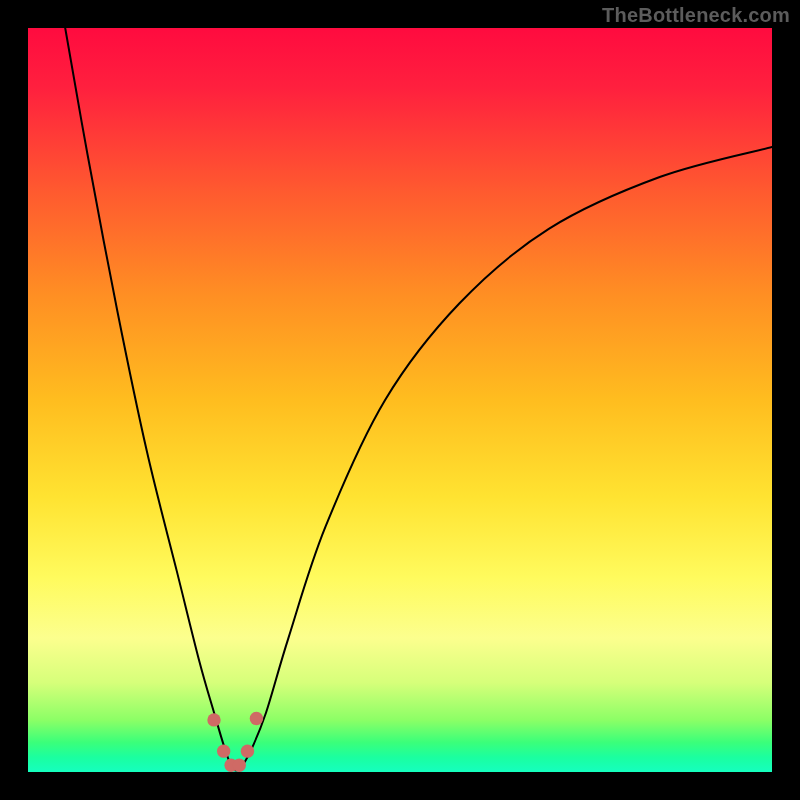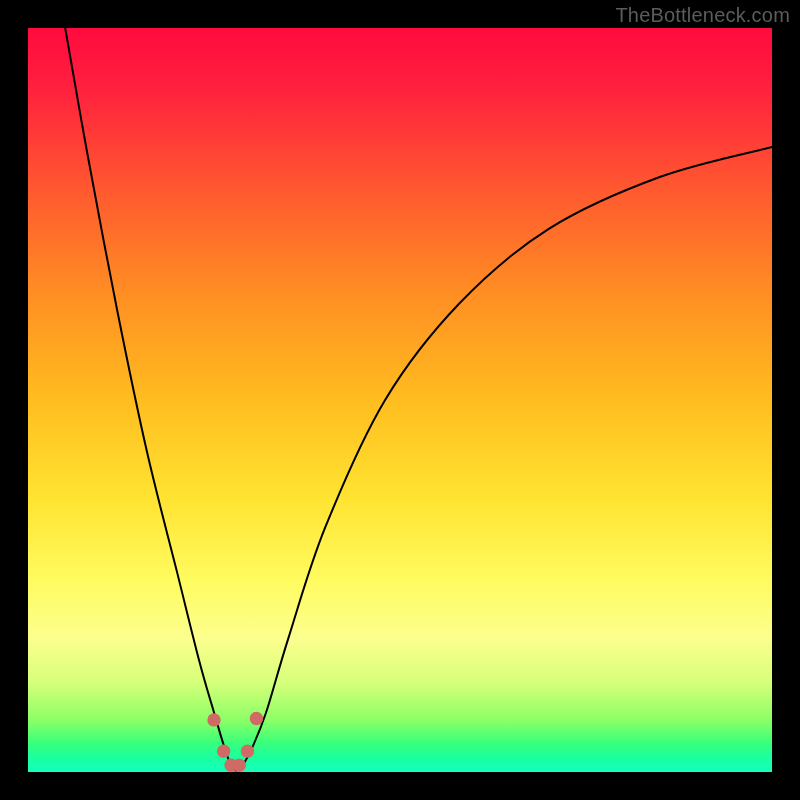--- a/index.html
+++ b/index.html
@@ -51,21 +51,21 @@
     width: 100%;
     height: 100%;
   }
   .watermark {
     position: absolute;
     top: 4px;
     right: 10px;
     color: #5c5c5c;
     font-size: 20px;
     letter-spacing: 0.2px;
-    font-weight: 400;
+    font-weight: 700;
     user-select: none;
   }
 </style>
 </head>
 <body>
 
 <div class="frame">
   <div class="watermark">TheBottleneck.com</div>
 
   <div class="plot">

